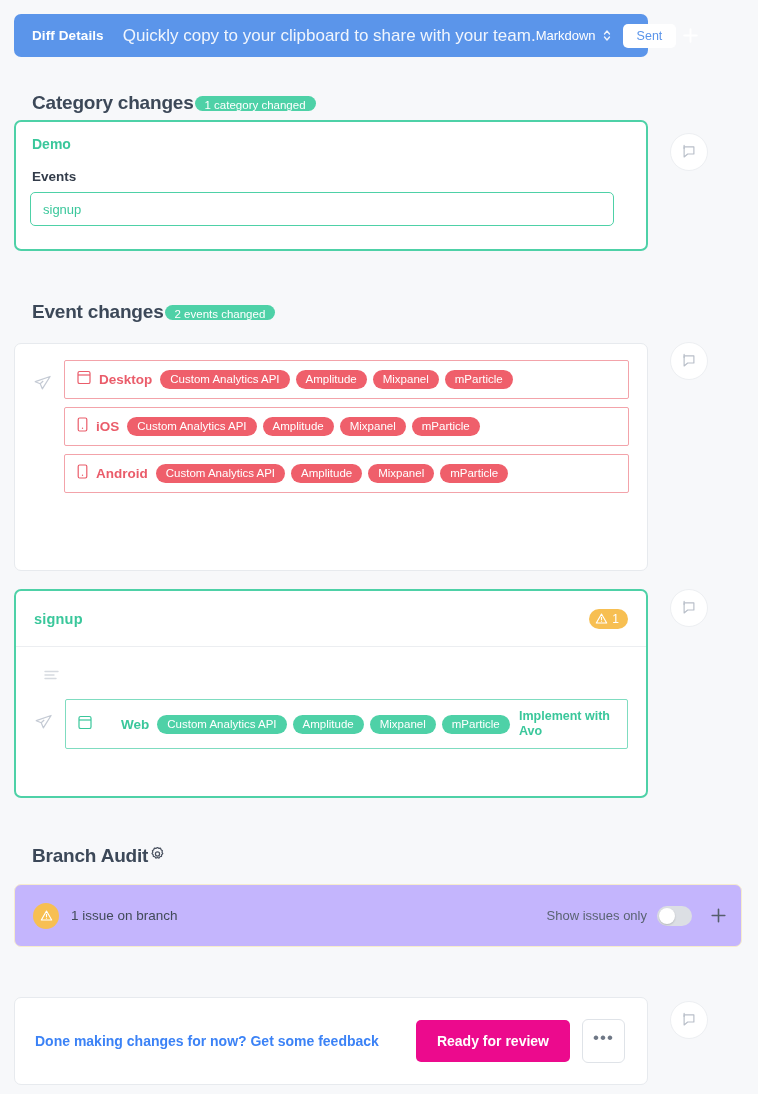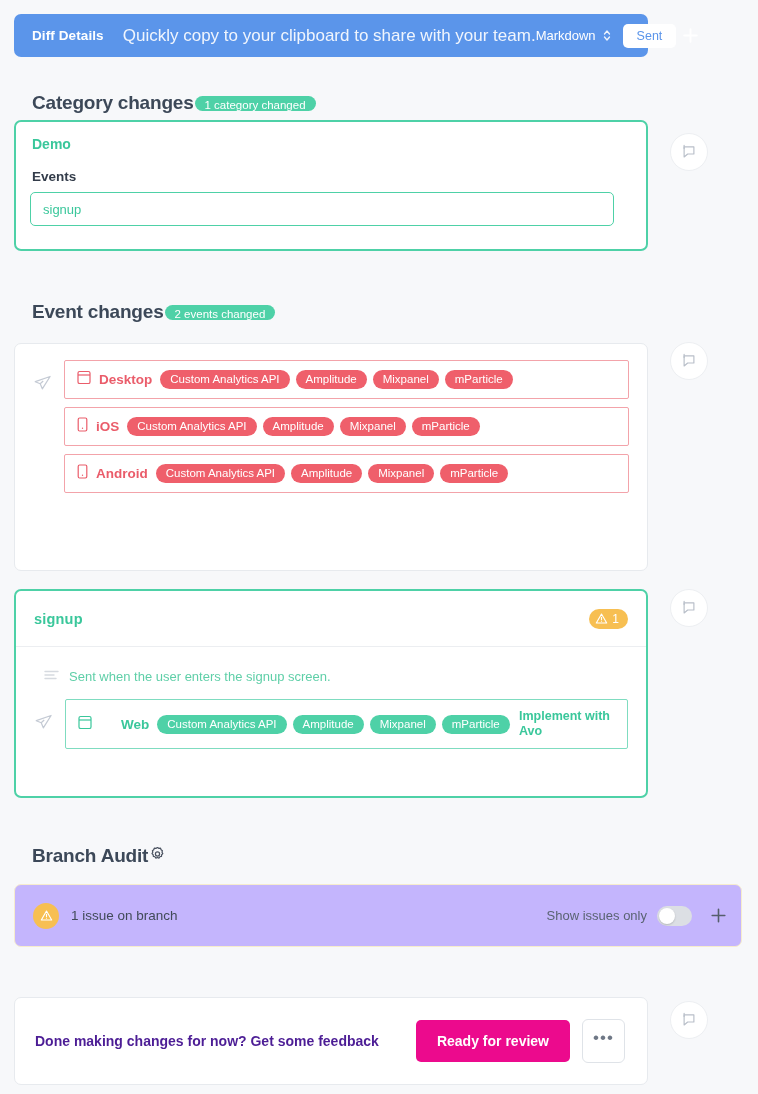--- a/index.html
+++ b/index.html
@@ -268,21 +268,21 @@
   .audit-plus { margin-left: 18px; display: flex; cursor: pointer; }
 
   
   #footer-card {
     left: 14px; top: 997px;
     width: 634px; height: 88px;
     display: flex;
     align-items: center;
     padding: 0 22px 0 20px;
   }
-  .footer-text { font-size: 14px; font-weight: bold; color: #4c1d95; }
+  .footer-text { font-size: 14px; font-weight: bold; color: #3b82f6; }
   .footer-spacer { flex: 1; }
   .review-btn {
     background: #ec0a8d;
     color: #ffffff;
     border: none;
     border-radius: 5px;
     font-size: 14px;
     font-weight: bold;
     font-family: inherit;
     padding: 13px 21px;
@@ -437,21 +437,20 @@
       </span>
     </div>
     <div class="card-body">
 
       <div class="desc-row">
         <span>
           <svg width="15" height="12" viewBox="0 0 15 12" stroke="#d6dae0" stroke-width="1.4" stroke-linecap="round">
             <path d="M1 2.5h13M1 6h9M1 9.5h11"></path>
           </svg>
         </span>
-        <span class="desc-text">Sent when the user enters the signup screen.</span>
       </div>
 
       <div class="platform-group">
         <span class="send-icon">
           <svg width="19" height="19" viewBox="0 0 20 20" fill="none" stroke="#c4cad4" stroke-width="1.3" stroke-linejoin="round">
             <path d="M18 2.6L2.4 8.1l5.2 2.2 2.2 5.3L18 2.6z"></path>
               <path d="M7.6 10.3l3.1-3"></path>
           </svg>
         </span>
         <div class="platform-list">

